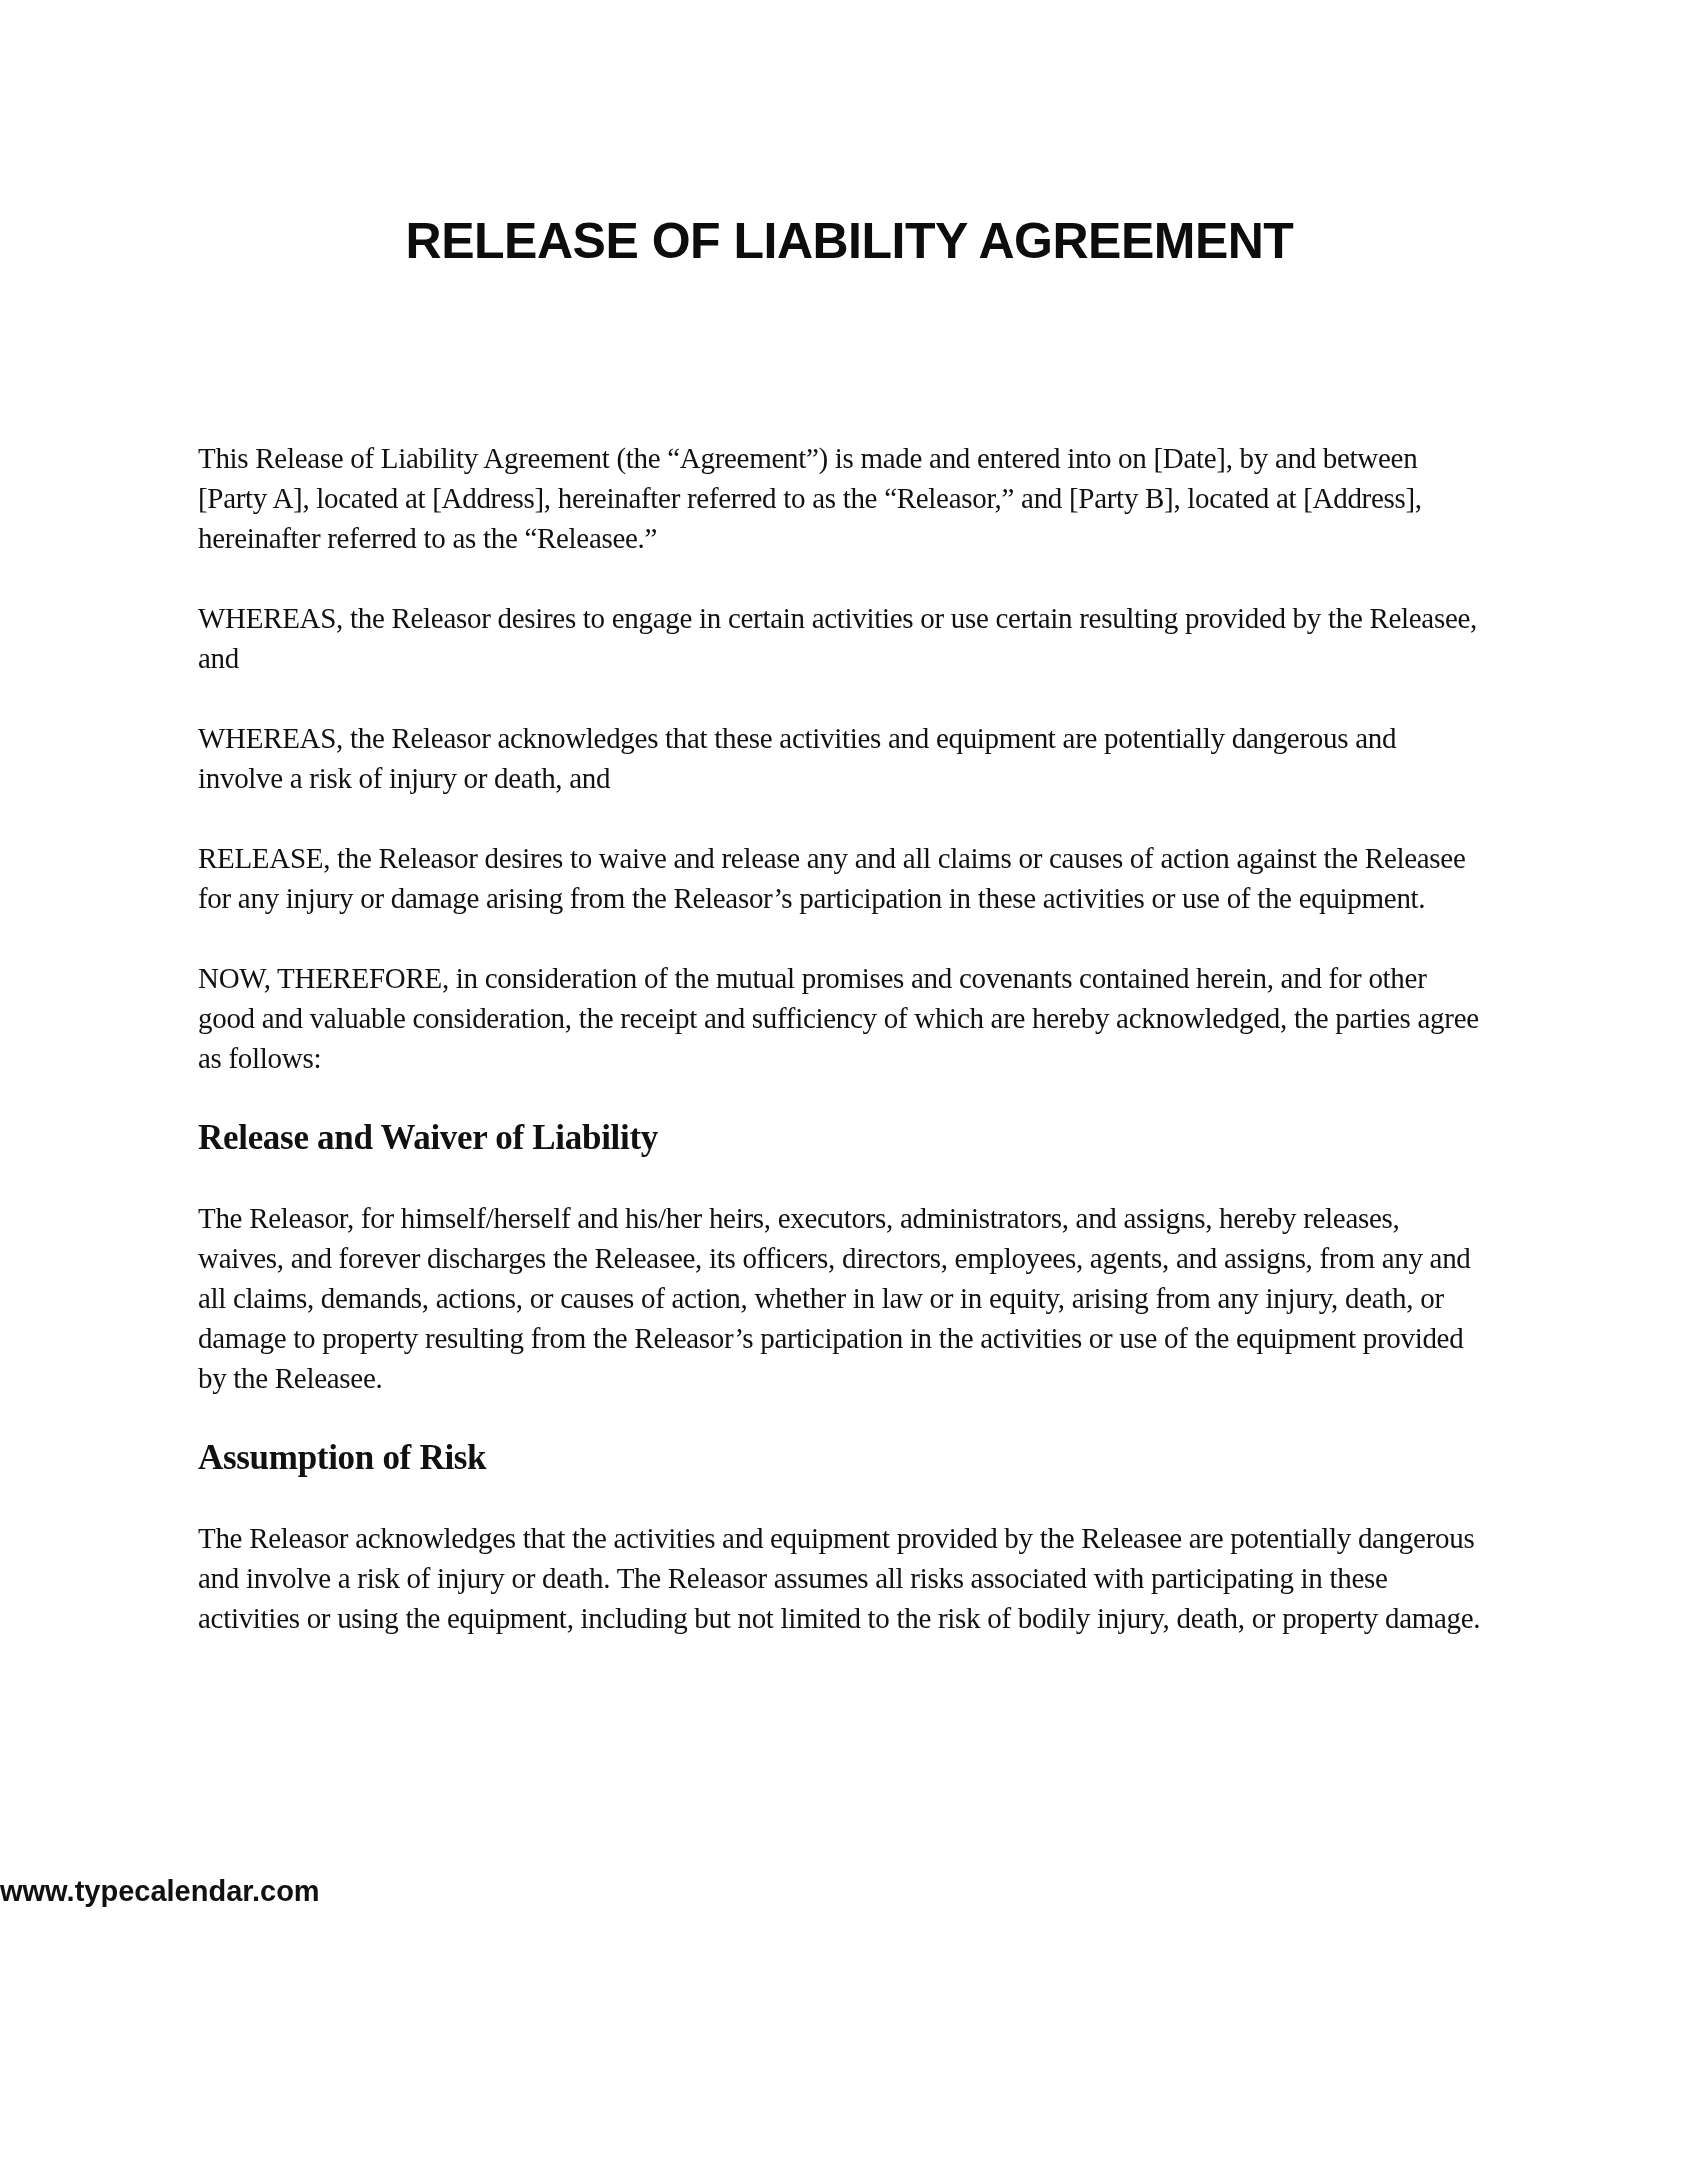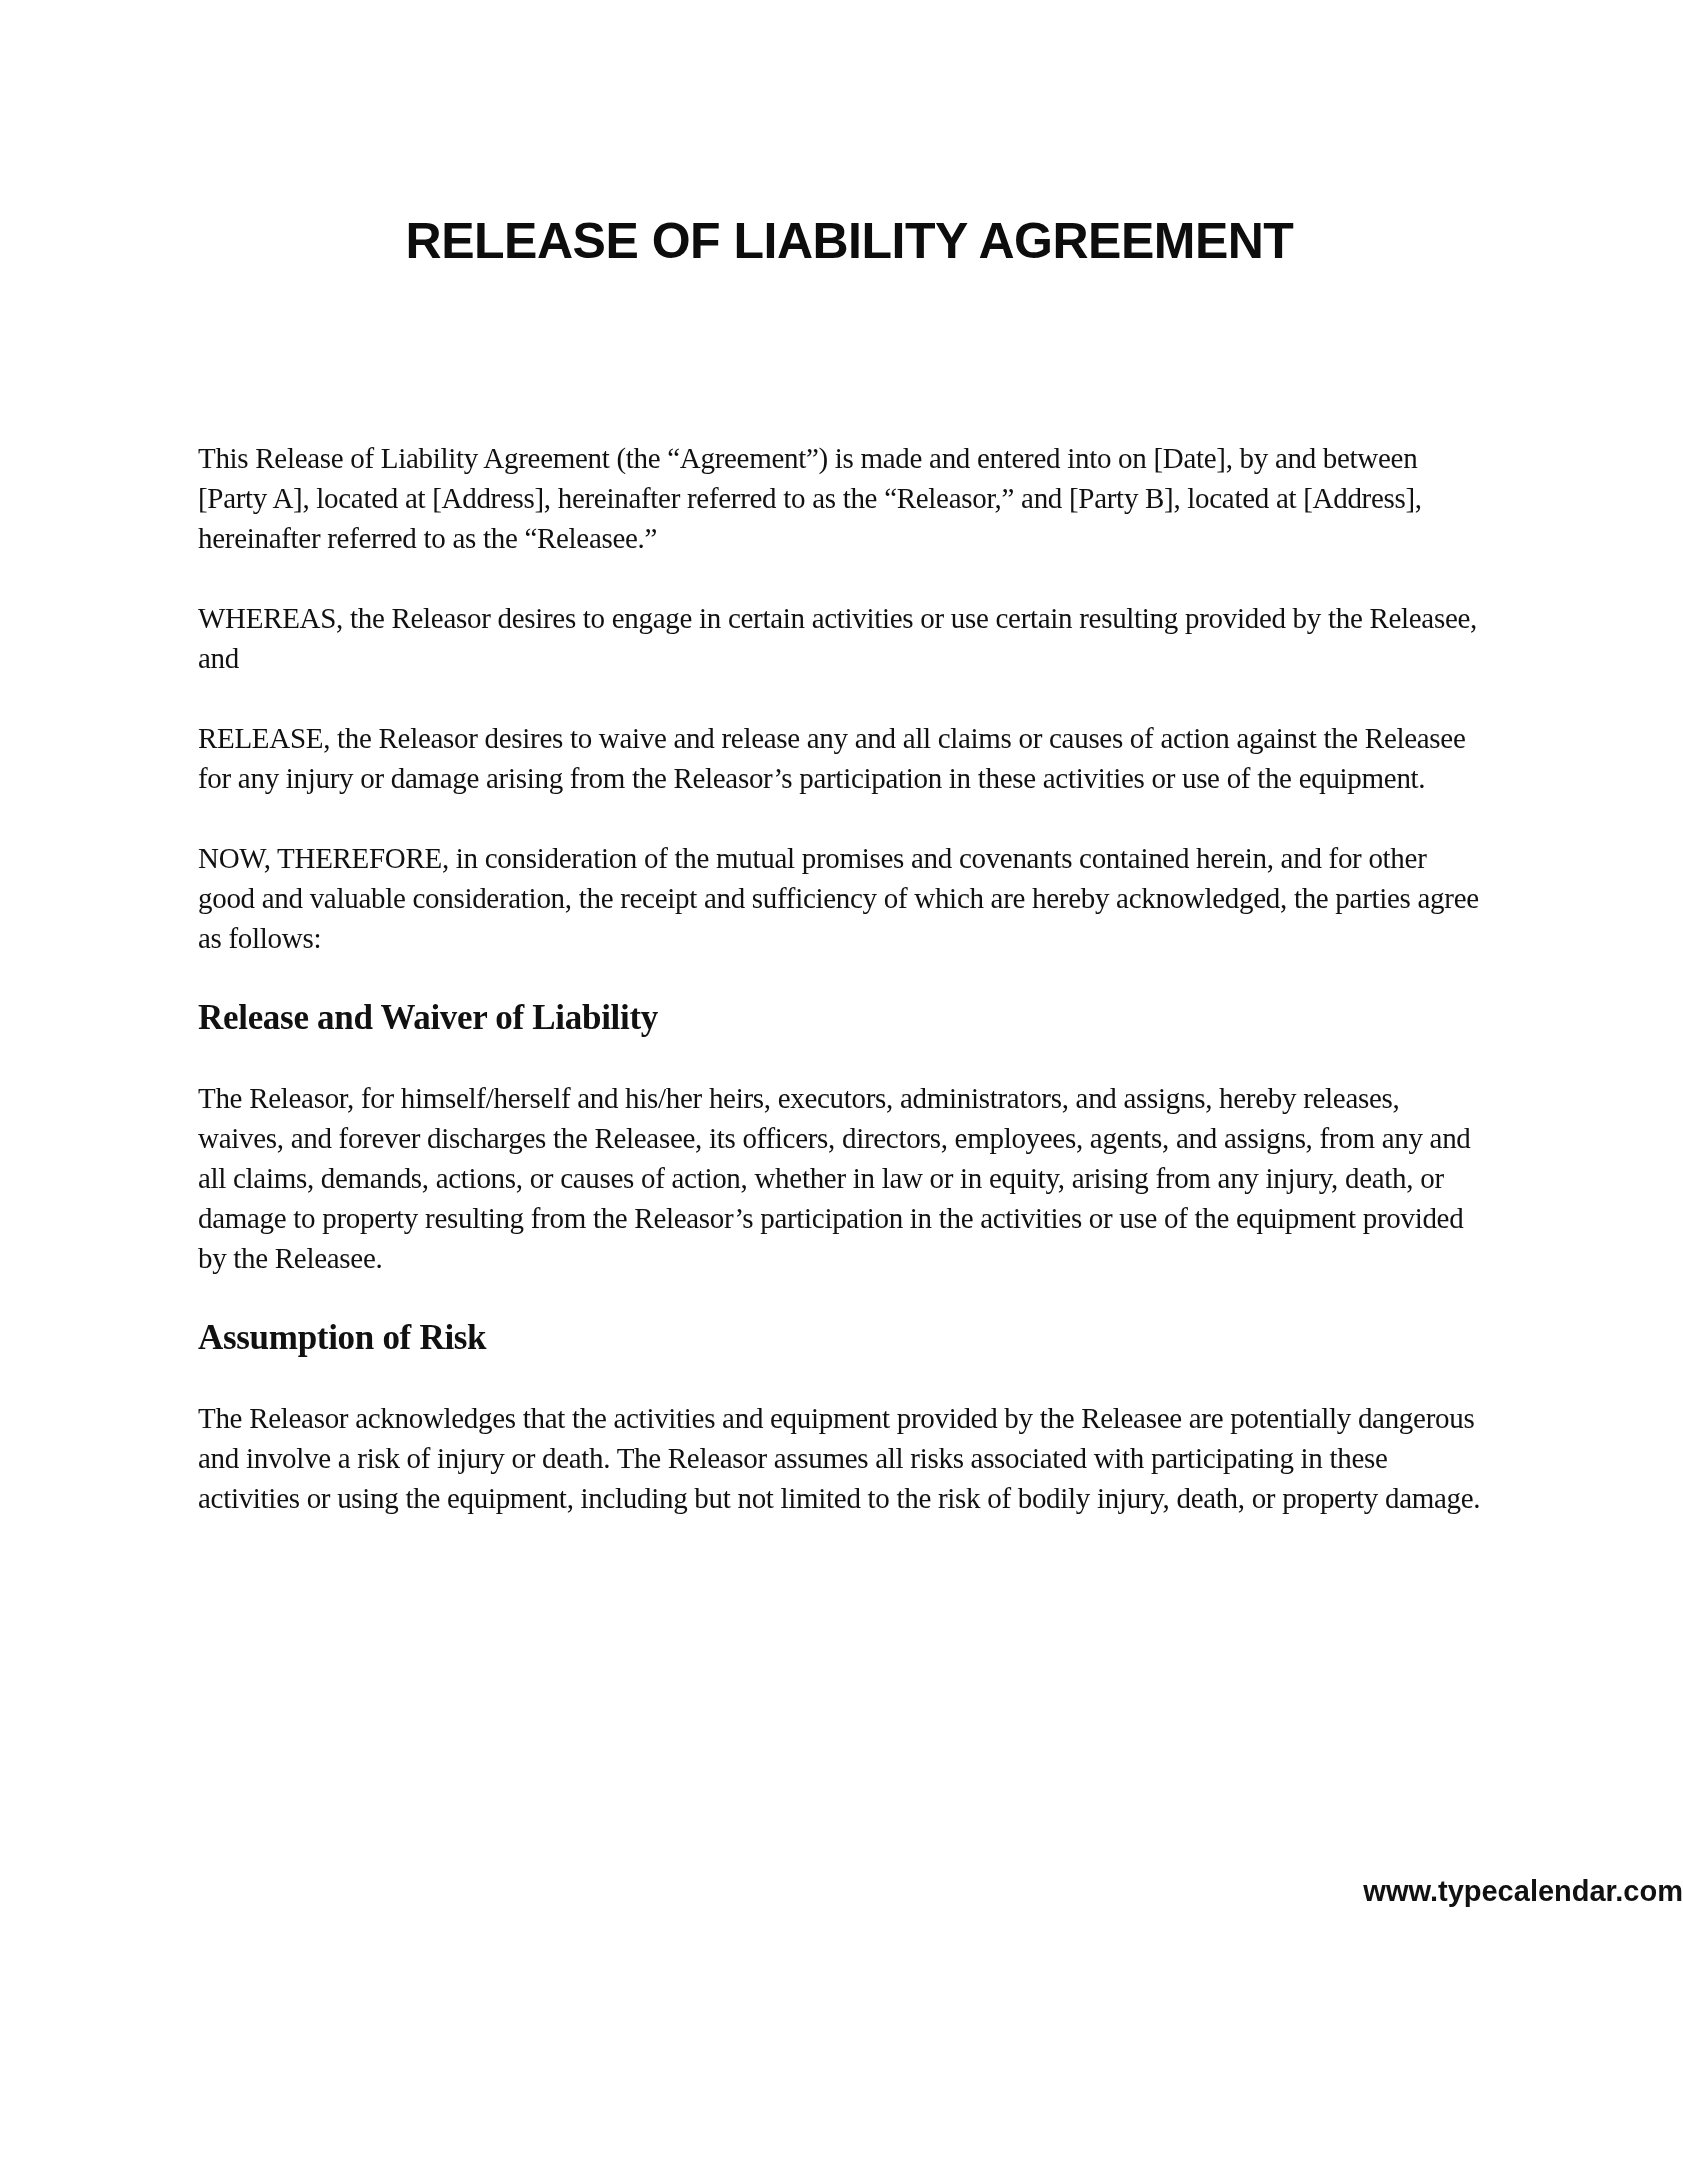--- a/index.html
+++ b/index.html
@@ -52,36 +52,37 @@
       margin: 0 0 40px 0;
       font-size: 35px;
       line-height: 40px;
       font-weight: bold;
     }
     .footer {
       position: absolute;
       left: 0;
       width: 1683px;
       top: 1871px;
-      text-align: right;
+      text-align: left;
       font-weight: bold;
       font-size: 29px;
       line-height: 40px;
       color: #111111;
     }
   </style>
 </head>
 <body>
 
 <div class="page">
   <h1 class="title">RELEASE OF LIABILITY AGREEMENT</h1>
 
   <div class="content">
     <p>This Release of Liability Agreement (the “Agreement”) is made and entered into on [Date], by and between [Party A], located at [Address], hereinafter referred to as the “Releasor,” and [Party B], located at [Address], hereinafter referred to as the “Releasee.”</p>
     <p>WHEREAS, the Releasor desires to engage in certain activities or use certain resulting provided by the Releasee, and</p>
+    <p>WHEREAS, the Releasor acknowledges that these activities and equipment are potentially dangerous and involve a risk of injury or death, and</p>
     <p>RELEASE, the Releasor desires to waive and release any and all claims or causes of action against the Releasee for any injury or damage arising from the Releasor’s participation in these activities or use of the equipment.</p>
     <p>NOW, THEREFORE, in consideration of the mutual promises and covenants contained herein, and for other good and valuable consideration, the receipt and sufficiency of which are hereby acknowledged, the parties agree as follows:</p>
 
     <h2>Release and Waiver of Liability</h2>
     <p>The Releasor, for himself/herself and his/her heirs, executors, administrators, and assigns, hereby releases, waives, and forever discharges the Releasee, its officers, directors, employees, agents, and assigns, from any and all claims, demands, actions, or causes of action, whether in law or in equity, arising from any injury, death, or damage to property resulting from the Releasor’s participation in the activities or use of the equipment provided by the Releasee.</p>
 
     <h2>Assumption of Risk</h2>
     <p>The Releasor acknowledges that the activities and equipment provided by the Releasee are potentially dangerous and involve a risk of injury or death. The Releasor assumes all risks associated with participating in these activities or using the equipment, including but not limited to the risk of bodily injury, death, or property damage.</p>
   </div>
 

